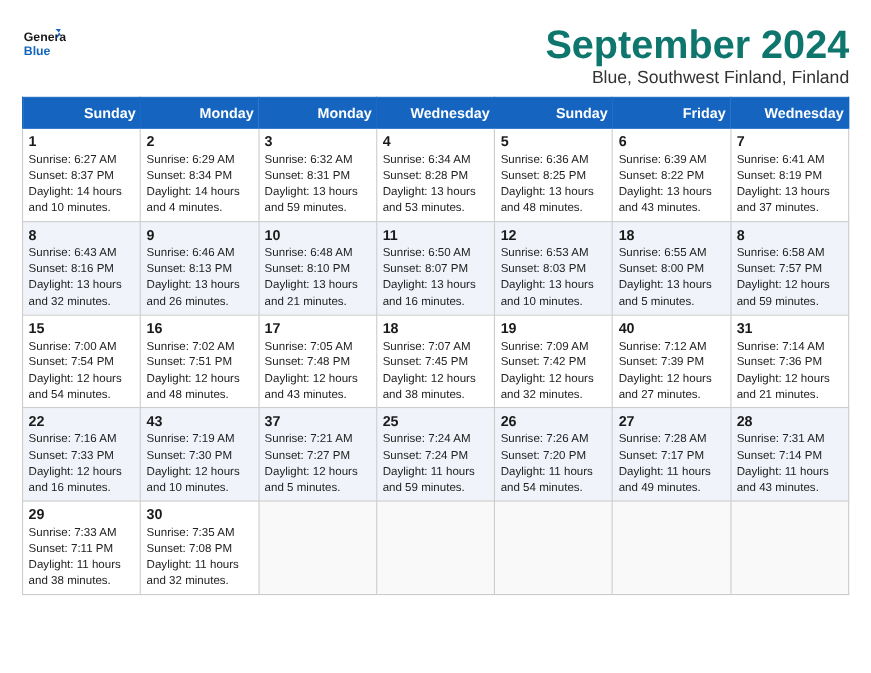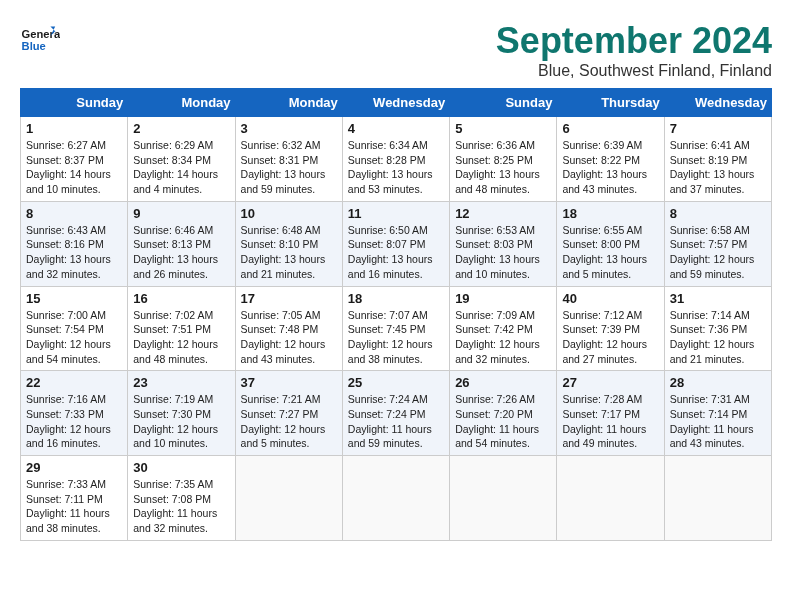--- a/index.html
+++ b/index.html
@@ -97,21 +97,21 @@
 </div>
 
 <table class="calendar">
   <thead>
     <tr>
       <th>Sunday</th>
       <th>Monday</th>
       <th>Monday</th>
       <th>Wednesday</th>
       <th>Sunday</th>
-      <th>Thursday</th>
+      <th>Friday</th>
       <th>Wednesday</th>
     </tr>
   </thead>
   <tbody id="calendar-body">
   <tr class="week-row">
         <td>
         <span class="day-number">1</span>
         <div class="day-info">
           Sunrise: 6:27 AM<br>
           Sunset: 8:37 PM<br>
@@ -286,21 +286,21 @@
       <tr class="week-row">
         <td>
         <span class="day-number">22</span>
         <div class="day-info">
           Sunrise: 7:16 AM<br>
           Sunset: 7:33 PM<br>
           Daylight: 12 hours and 16 minutes.
         </div>
       </td>
         <td>
-        <span class="day-number">23</span>
+        <span class="day-number">43</span>
         <div class="day-info">
           Sunrise: 7:19 AM<br>
           Sunset: 7:30 PM<br>
           Daylight: 12 hours and 10 minutes.
         </div>
       </td>
         <td>
         <span class="day-number">37</span>
         <div class="day-info">
           Sunrise: 7:21 AM<br>

